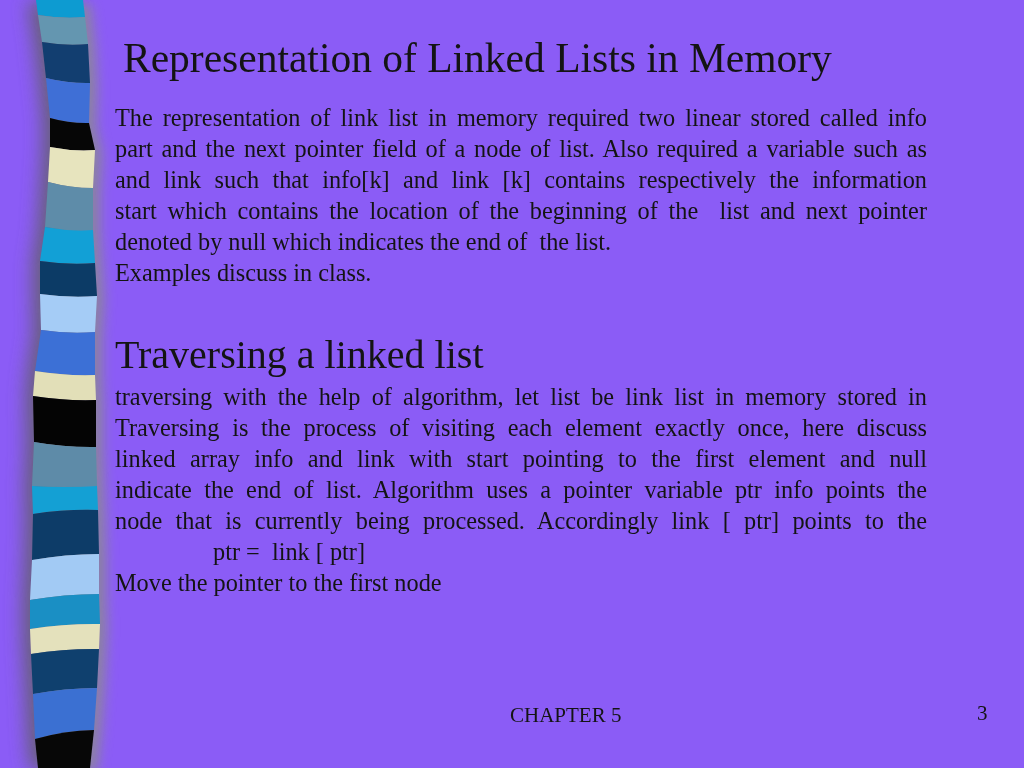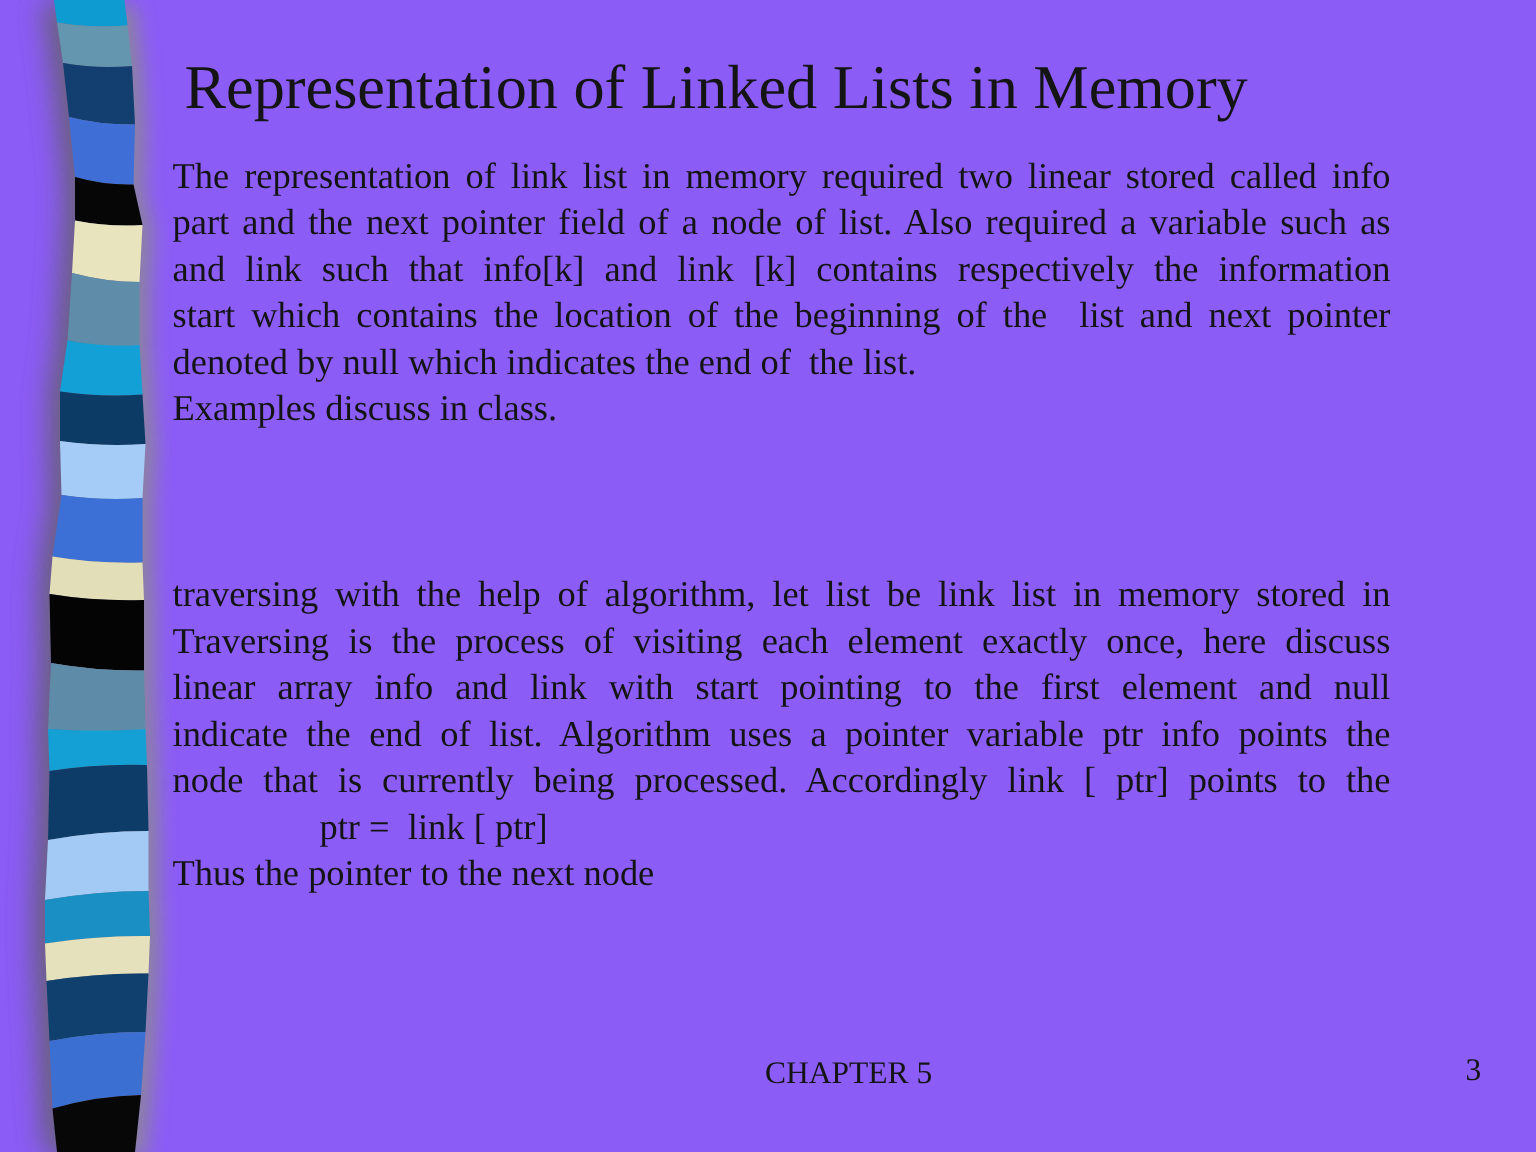--- a/index.html
+++ b/index.html
@@ -79,27 +79,28 @@
 
   <div class="para para1">
     <div class="tline jline">The representation of link list in memory required two linear stored called info</div>
     <div class="tline jline">part and the next pointer field of a node of list. Also required a variable such as</div>
     <div class="tline jline">and link such that info[k] and link [k] contains respectively the information</div>
     <div class="tline jline">start which contains the location of the beginning of the&nbsp; list and next pointer</div>
     <div class="tline">denoted by null which indicates the end of&nbsp; the list.</div>
     <div class="tline">Examples discuss in class.</div>
   </div>
 
+  <div class="section-heading">Traversing a linked list</div>
 
   <div class="para para2">
     <div class="tline jline">traversing with the help of algorithm, let list be link list in memory stored in</div>
     <div class="tline jline">Traversing is the process of visiting each element exactly once, here discuss</div>
-    <div class="tline jline">linear array info and link with start pointing to the first element and null</div>
+    <div class="tline jline">linked array info and link with start pointing to the first element and null</div>
     <div class="tline jline">indicate the end of list. Algorithm uses a pointer variable ptr info points the</div>
     <div class="tline jline">node that is currently being processed. Accordingly link [ ptr] points to the</div>
     <div class="tline indent">ptr =&nbsp; link [ ptr]</div>
-    <div class="tline">Thus the pointer to the next node</div>
+    <div class="tline">Move the pointer to the first node</div>
   </div>
 
   <div class="footer-chapter">CHAPTER 5</div>
   <div class="footer-page">3</div>
 
 </div>
 
 </body></html>

